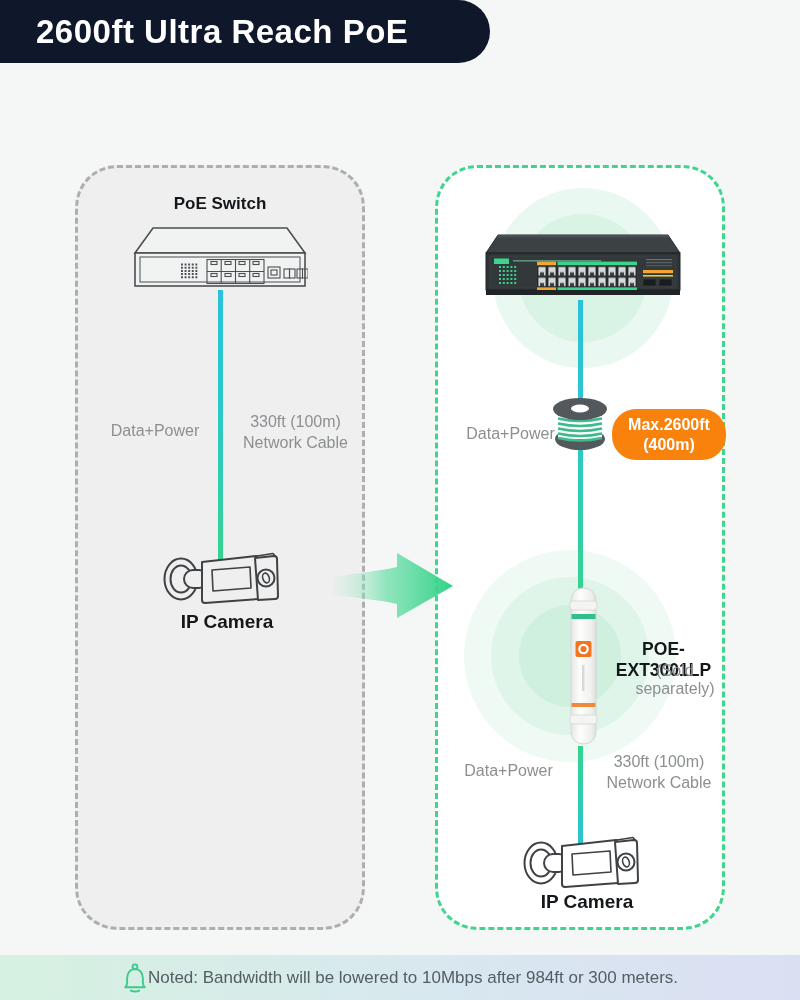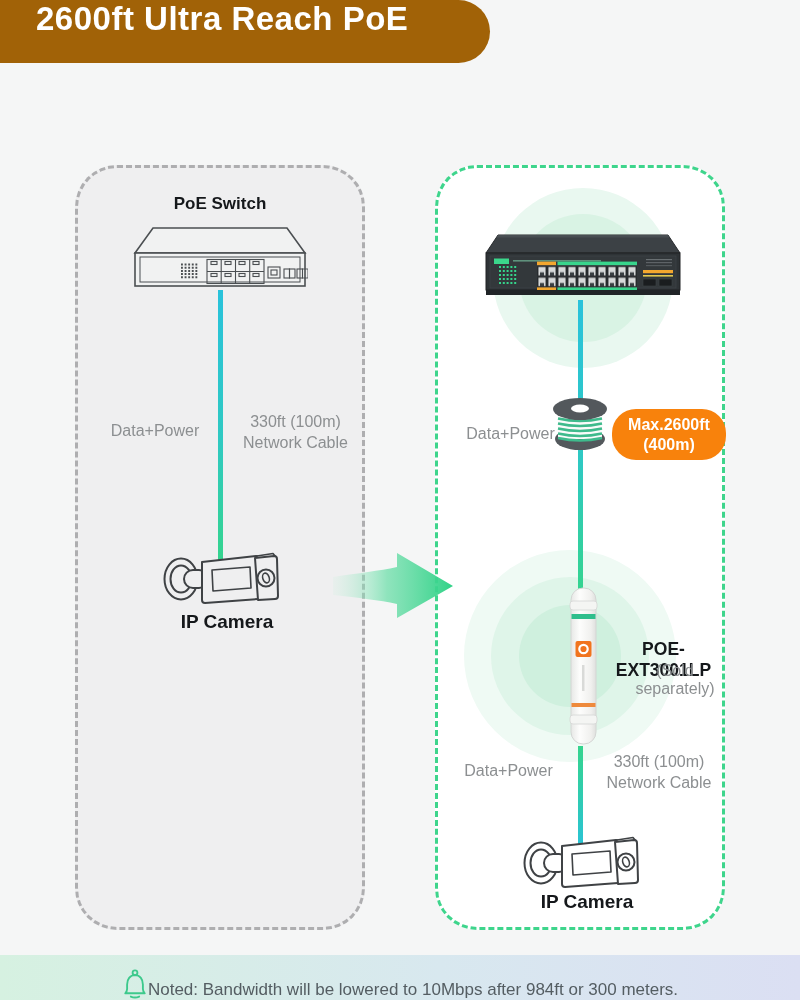--- a/index.html
+++ b/index.html
@@ -8,23 +8,23 @@
     position:relative;
     width:800px; height:1000px;
     background:#F5F6F6;
     font-family:"Liberation Sans", sans-serif;
     overflow:hidden;
   }
 
   
   .banner {
     position:absolute; left:0; top:63; width:490px; height:63px;
-    background:#a16207;
+    background:#0f172a;
     border-radius:0 32px 32px 0;
-    display:flex; 
+    display:flex; align-items:center;
     padding-left:36px;
   }
   .banner-text {
     color:#FFFFFF; font-size:33px; font-weight:700; letter-spacing:.5px;
   }
 
   
   .panel {
     position:absolute; top:165px; width:290px; height:765px;
     border-radius:42px;
@@ -77,21 +77,21 @@
     font-size:16px; color:#8C8F91; z-index:3;padding-left:23px;
   }
 
   
   .mid-arrow { position:absolute; left:333px; top:548px; z-index:6; }
 
   
   .note-bar {
     position:absolute; left:0; top:955px; width:800px; height:45px;
     background:linear-gradient(90deg, #D6F1E1 0%, #D8E8EF 55%, #DBDFF3 100%);
-    display:flex; align-items:flex-end; justify-content:center; gap:0;
+    display:flex; align-items:center; justify-content:center; gap:0;
   }
   .note-text { color:#545D62; font-size:17px; }
 
   .cam-fill-left  { fill:#EFEFF0; }
   .cam-fill-right { fill:#FFFFFF; }
 </style>
 </head>
 <body>
 
 <div class="banner">

